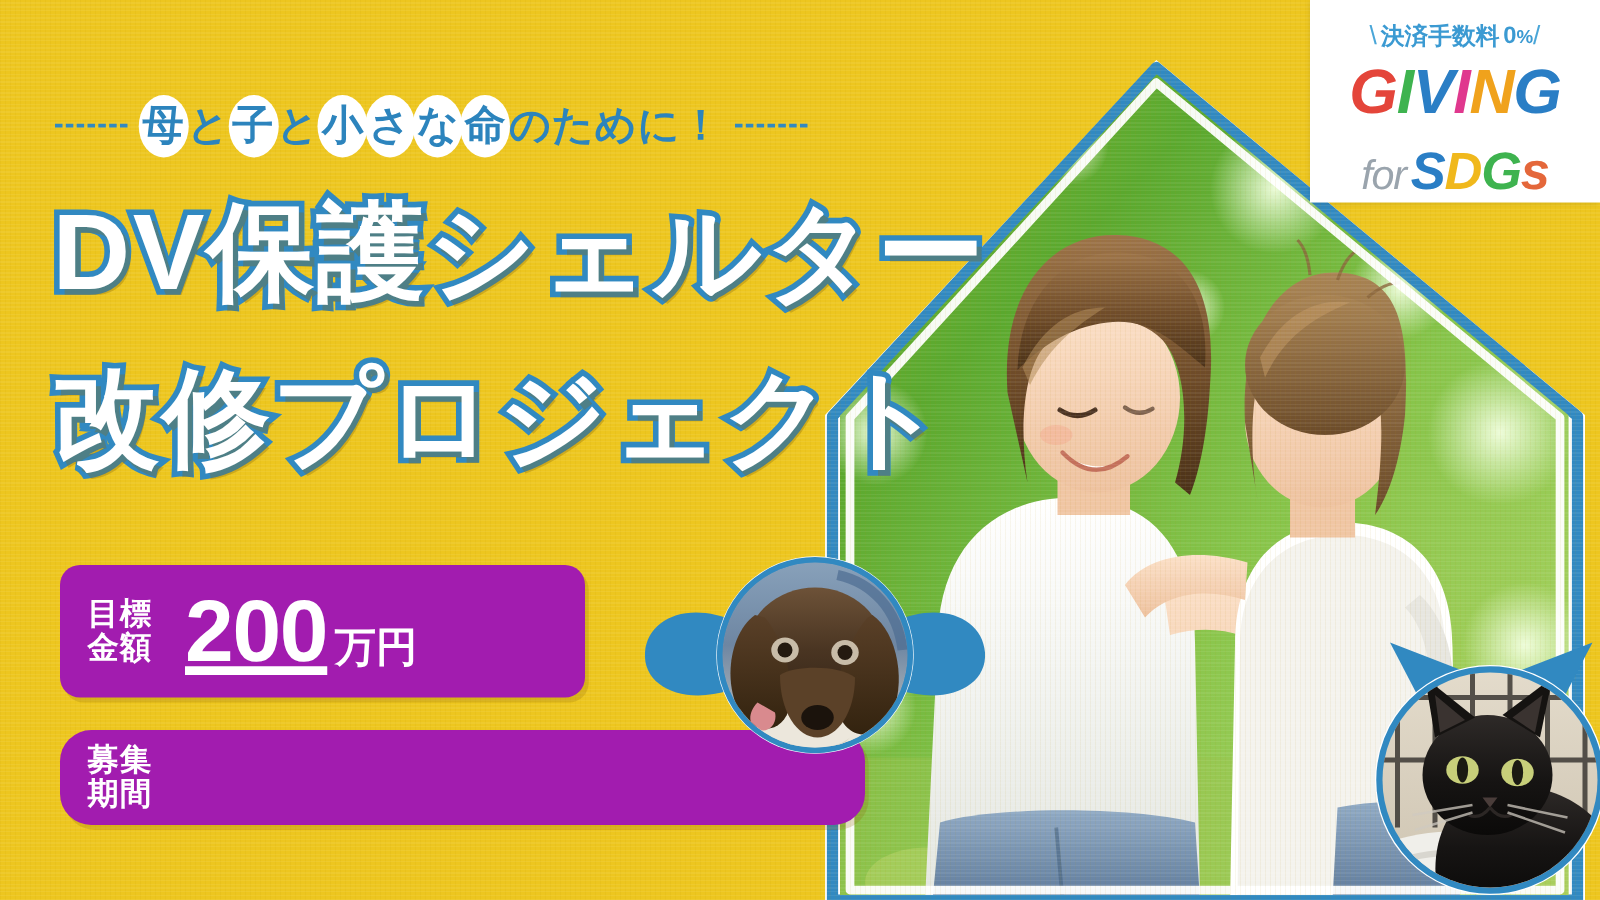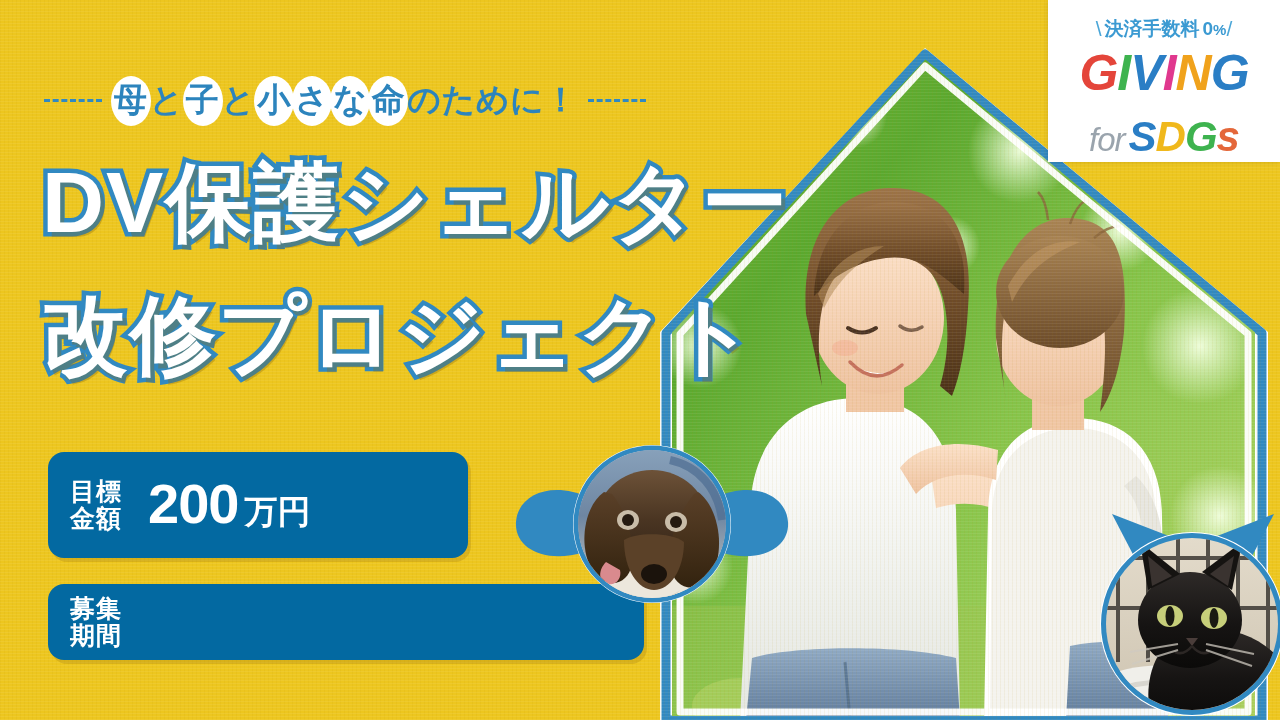--- a/index.html
+++ b/index.html
@@ -76,45 +76,46 @@
     -webkit-text-stroke:9px #3189c1;
     paint-order:stroke fill;
     text-shadow: 4px 5px 0 rgba(140,105,10,.32);
   }
   #title-line-1{ top:159px; }
   #title-line-2{ top:292px; }
 
   
   .info-box{
     position:absolute;
-    background:#0369a1;
+    background:#a21caf;
     border-radius:16px;
     display:flex; align-items:center;
     box-shadow: 3px 4px 0 rgba(140,105,10,.22);
   }
   #goal-box{
     left:48px; top:452px; width:420px; height:106px;
     padding-left:22px;
   }
   #period-box{
-    left:48px; top:584px; width:596px; height:76px;
+    left:48px; top:584px; width:644px; height:76px;
     padding-left:22px;
+    border-radius:25px;
   }
   .box-label{
     color:#fff; font-weight:bold; font-size:25px;
     line-height:1.08; letter-spacing:1px;
     white-space:pre-line;
     flex:0 0 auto;
   }
   .goal-value-wrap{
     display:flex; align-items:baseline; margin-left:26px;
   }
   #goal-number{
-    color:#fff; font-weight:bold; font-size:56px;
-    line-height:1; letter-spacing:-1px;
+    color:#fff; font-weight:bold; font-size:70px;
+    line-height:1; letter-spacing:-1px;text-decoration:underline;
   }
   #goal-unit{
     color:#fff; font-weight:bold; font-size:33px;
     margin-left:6px;
   }
   .period-value-wrap{
     display:flex; align-items:baseline; margin-left:22px;
   }
   .period-date{
     color:#fff; font-weight:bold; font-size:56px; line-height:1;

